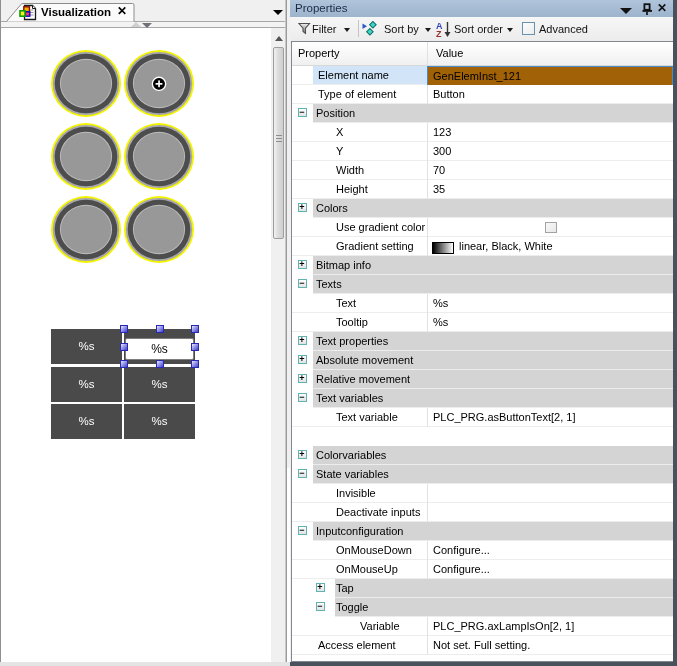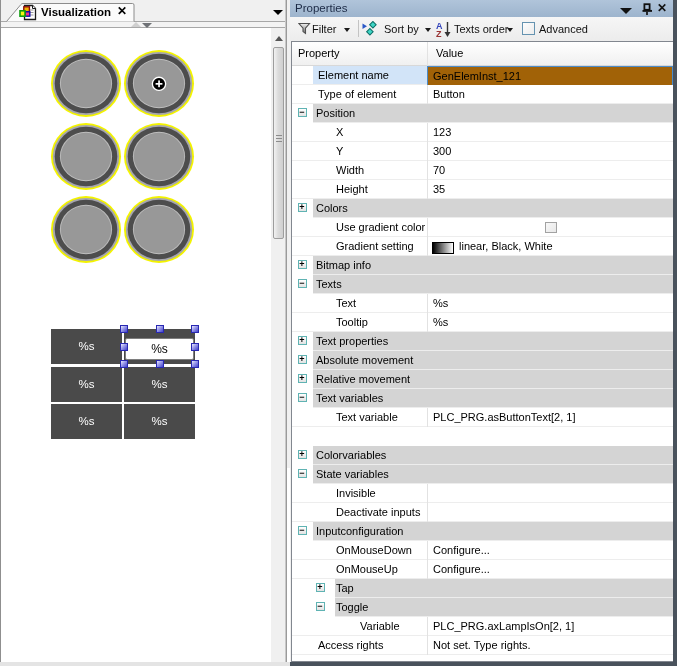--- a/index.html
+++ b/index.html
@@ -194,21 +194,21 @@
       <rect x="5.6" y="8.4" width="4.6" height="4.6" transform="rotate(45 7.9 10.7)" fill="#3fd6c6" stroke="#0c6e66" stroke-width="1"></rect>
     </svg>
     <div class="tbtxt" style="left:94px">Sort by</div>
     <div class="caret" style="left:135px"></div>
     <svg style="position:absolute;left:146px;top:4px" width="16" height="17">
       <text x="0" y="8" font-family="Liberation Sans" font-size="9" font-weight="bold" fill="#3344bb">A</text>
       <text x="0" y="16" font-family="Liberation Sans" font-size="9" font-weight="bold" fill="#993333">Z</text>
       <line x1="11.5" y1="1" x2="11.5" y2="13" stroke="#333" stroke-width="1.4"></line>
       <path d="M8.5,11 L14.5,11 L11.5,16 Z" fill="#333"></path>
     </svg>
-    <div class="tbtxt" style="left:164px">Texts order</div>
+    <div class="tbtxt" style="left:164px">Sort order</div>
     <div class="caret" style="left:217px"></div>
     <div id="advchk"></div>
     <div class="tbtxt" style="left:249px">Advanced</div>
   </div>
   <div id="grid">
     <div id="ghead">
         <div class="colline"></div>
         <div class="hlab" style="left:6px">Property</div>
         <div class="hlab" style="left:144px">Value</div>
       </div>
@@ -366,18 +366,18 @@
         <div class="exp" style="left:23.5px">−</div>
         <div class="lab" style="left:44px">Toggle</div>
       </div>
 <div class="row leaf" style="top:575px">
         <div class="colline"></div>
         <div class="lab" style="left:68px">Variable</div>
         <div class="val">PLC_PRG.axLampIsOn[2, 1]</div>
       </div>
 <div class="row leaf" style="top:594px">
         <div class="colline"></div>
-        <div class="lab" style="left:26px">Access rights</div>
-        <div class="val">Not set. Type rights.</div>
+        <div class="lab" style="left:26px">Access element</div>
+        <div class="val">Not set. Full setting.</div>
       </div>
   </div>
   <div id="frameR"></div>
     <div id="frameB"></div>
 </div>
 </body></html>

